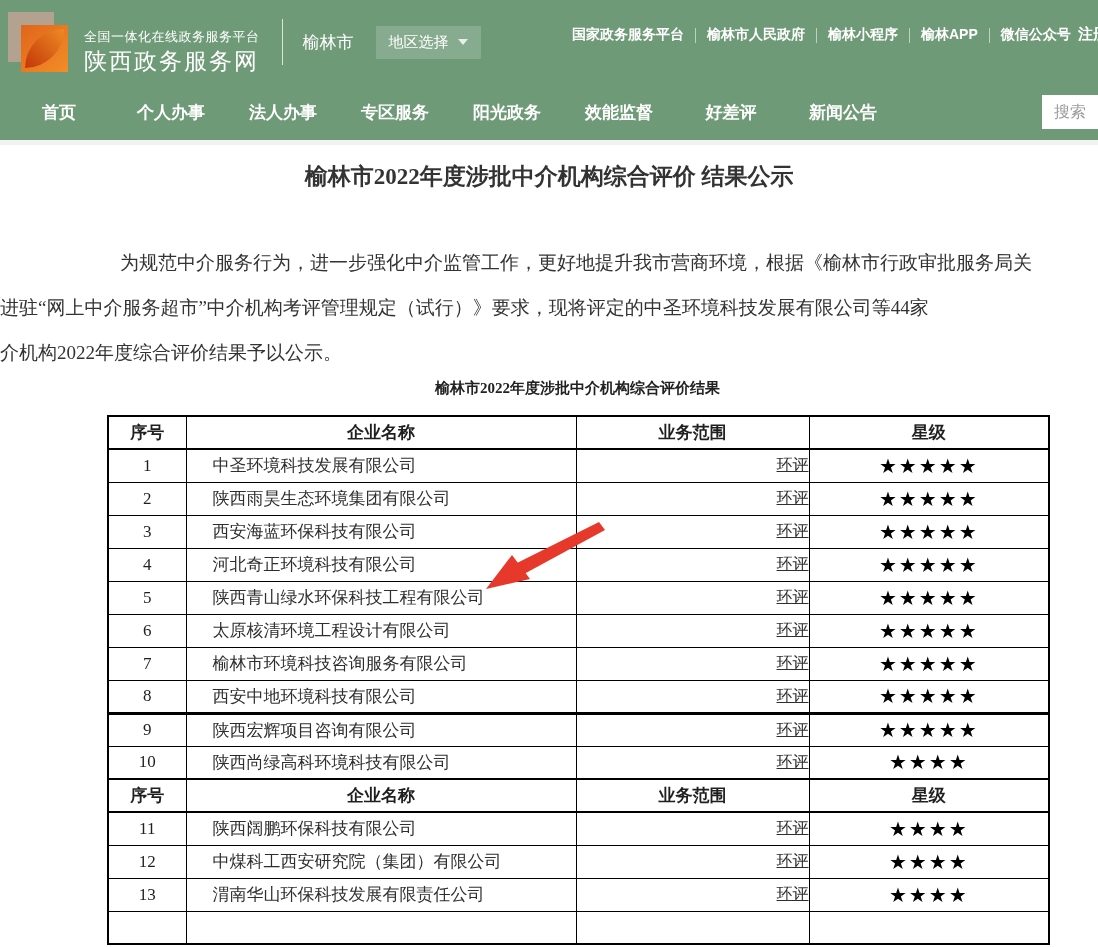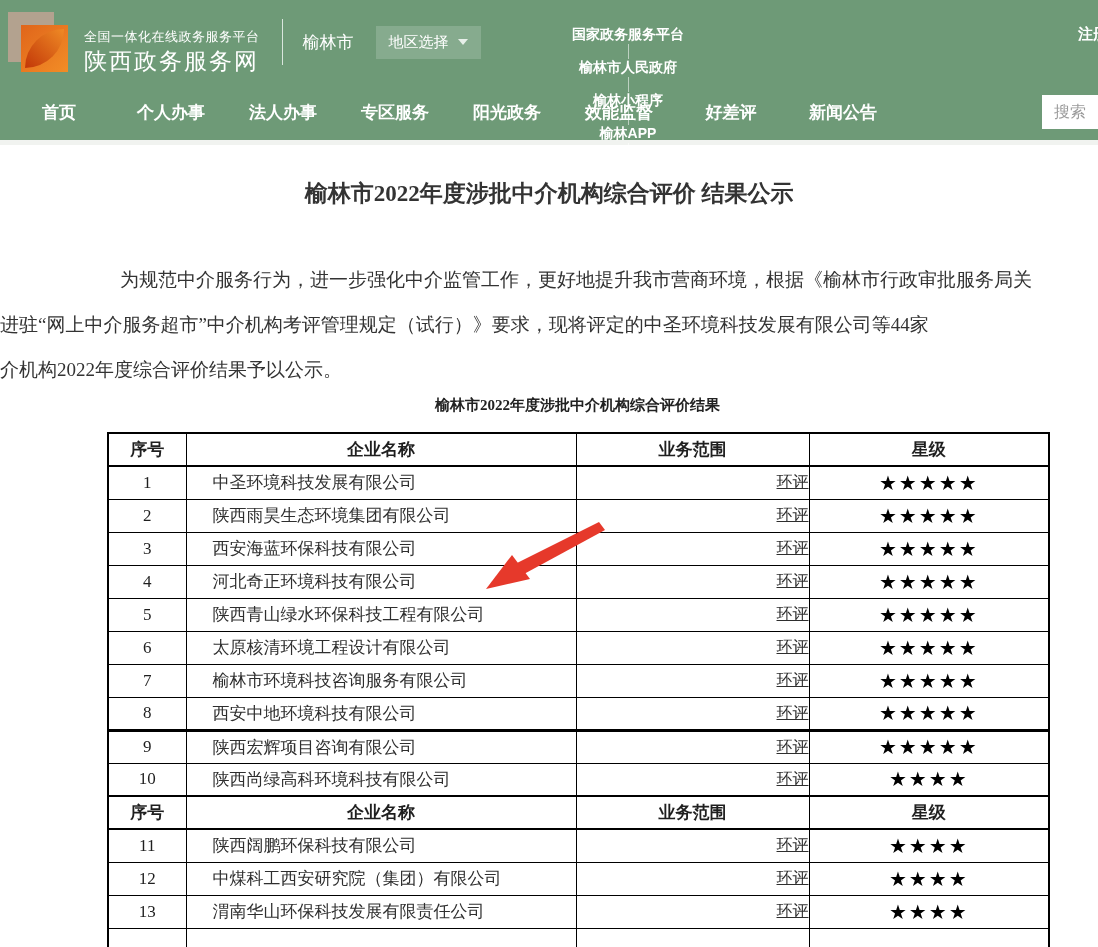--- a/index.html
+++ b/index.html
@@ -26,36 +26,36 @@
   .brand-text{margin-left:14px;color:#fff;line-height:1.15;}
   .brand-tagline{font-size:13px;letter-spacing:.5px;margin-top:20px;}
   .brand-name{font-size:23px;letter-spacing:2px;margin-top:3px;}
   .brand-divider{width:1px;height:46px;background:rgba(255,255,255,.75);margin:0 20px 0 22px;}
   .city-label{font-size:17px;font-weight:normal;color:#fff;}
   .region-btn{margin-left:22px;background:rgba(255,255,255,.17);color:#fff;font-size:15px;
     padding:7px 13px;display:flex;align-items:center;gap:9px;cursor:pointer;}
   .caret-down{width:0;height:0;border-left:5px solid transparent;border-right:5px solid transparent;
     border-top:6px solid #e7efe9;}
   .top-links{position:absolute;left:572px;top:26px;display:flex;align-items:center;
-    color:#fff;font-size:14px;font-weight:bold;white-space:nowrap;flex-direction:column;}
+    color:#fff;font-size:14px;font-weight:bold;white-space:nowrap;}
   .top-links .sep{width:1px;height:15px;background:rgba(255,255,255,.55);margin:0 11px;}
   .top-links a{color:#fff;text-decoration:none;}
   .register-link{position:absolute;left:1078px;top:25px;color:#fff;font-size:15px;
     font-weight:bold;white-space:nowrap;text-decoration:none;}
 
   
   .nav-bar{height:56px;display:flex;align-items:center;padding-left:3px;position:relative;}
   .nav-item{width:112px;text-align:center;color:#fff;font-size:17px;font-weight:bold;
     text-decoration:none;display:block;}
   .search-box{position:absolute;left:1042px;top:11px;width:100px;height:34px;background:#fff;
     color:#9b9b9b;font-size:16px;line-height:34px;padding-left:12px;cursor:text;}
   .header-shadow{height:5px;background:#f1f3f0;}
 
   
-  .article-title{margin-top:33px;text-align:center;color:var(--text-dark);
+  .article-title{margin-top:16px;text-align:center;color:var(--text-dark);
     font-family:"Liberation Serif","DejaVu Serif",serif;font-size:23px;font-weight:bold;}
   .paragraph{margin-top:48px;color:var(--text-dark);
     font-family:"Liberation Serif","DejaVu Serif",serif;font-size:19px;}
   .para-line{white-space:nowrap;height:45px;line-height:45px;overflow:hidden;}
   .para-line.indented{padding-left:120px;}
   .table-caption{margin-top:4px;width:941px;margin-left:107px;text-align:center;color:#222;
     font-family:"Liberation Serif","DejaVu Serif",serif;font-size:15px;font-weight:bold;height:20px;}
 
   
   .eval-table{margin-top:16px;margin-left:107px;width:941px;border-collapse:collapse;

